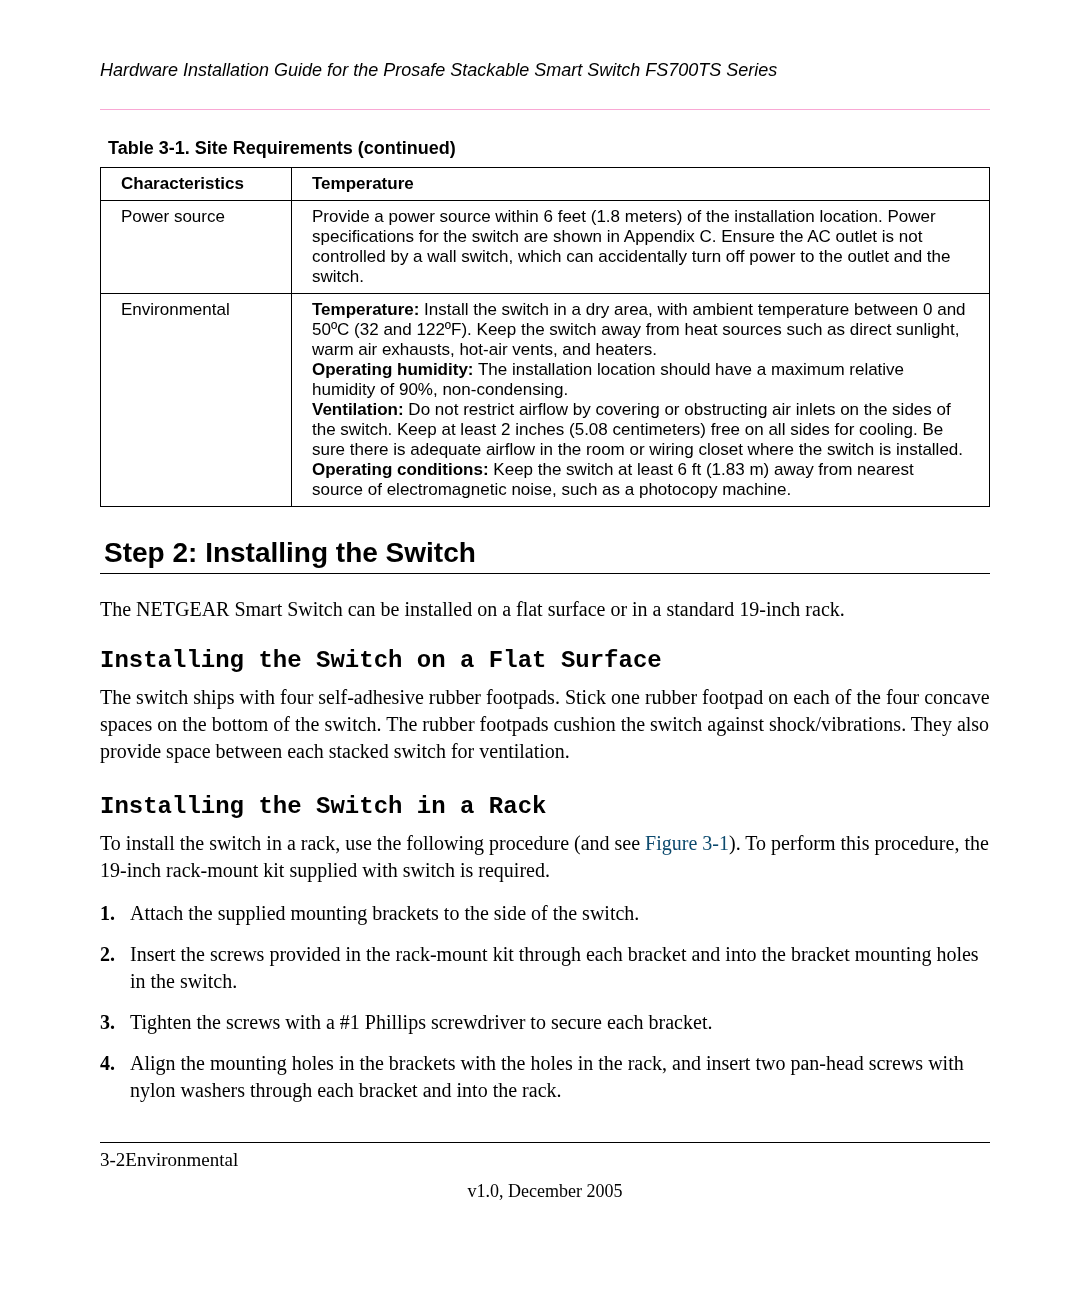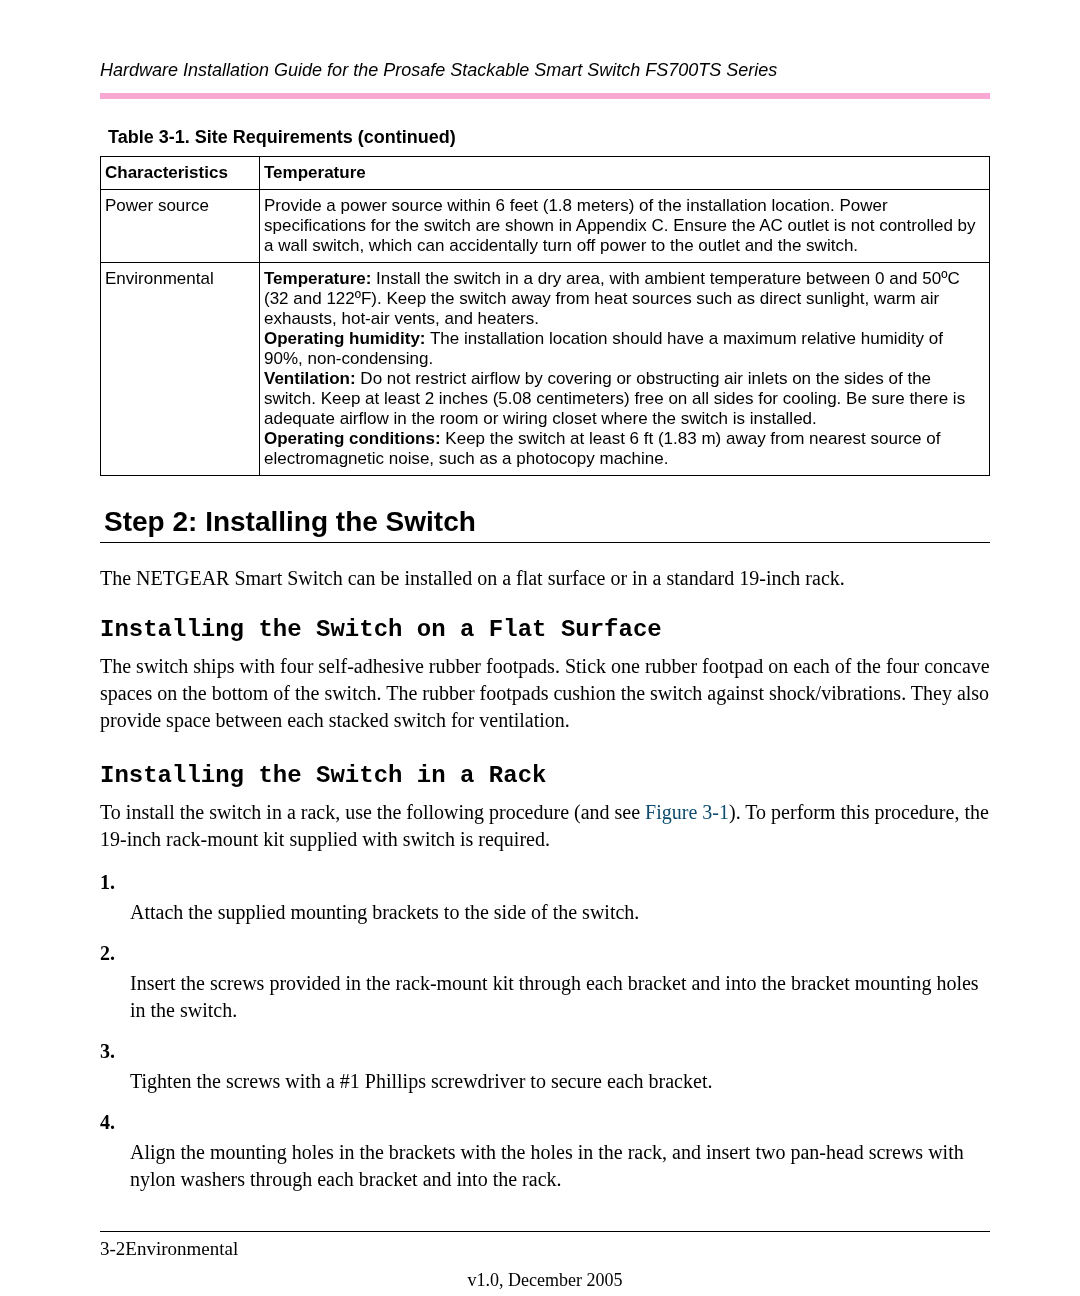--- a/index.html
+++ b/index.html
@@ -1,32 +1,32 @@
 <!DOCTYPE html>
 <html><head>
 <meta charset="utf-8">
 <style>
   html,body{margin:0;padding:0;background:#fff;}
   body{width:1080px;height:1296px;position:relative;font-family:"Times New Roman",Times,serif;color:#000;}
   .page{box-sizing:border-box;padding:60px 90px 55px 100px;width:100%;height:100%;}
-  .running-head{font-style:italic;font-family:Arial,Helvetica,sans-serif;font-size:18px;border-bottom:6px solid #f9a8d4;padding-bottom:12px;margin-bottom:28px;}
+  .running-head{font-style:italic;font-family:Arial,Helvetica,sans-serif;font-size:18px;border-bottom:1px solid #f9a8d4;padding-bottom:28px;margin-bottom:28px;}
   .table-caption{font-family:Arial,Helvetica,sans-serif;font-weight:bold;font-size:18px;margin:0 0 8px 8px;}
   table{border-collapse:collapse;width:100%;font-family:Arial,Helvetica,sans-serif;font-size:17px;}
-  th,td{border:1px solid #000;padding:6px 4px;text-align:left;vertical-align:top;}
+  th,td{border:1px solid #000;padding:6px 20px;text-align:left;vertical-align:top;}
   th{font-weight:bold;}
   .col-char{width:150px;}
   h2.step{font-family:Arial,Helvetica,sans-serif;font-size:28px;font-weight:bold;margin:30px 0 4px 4px;}
   .step-rule{border:none;border-top:1px solid #000;margin:0 0 22px 0;}
   p.body{font-size:20px;line-height:1.35;margin:0 0 24px 0;}
   h3.sub{font-family:Liberation Mono, monospace;font-size:24px;font-weight:bold;margin:0 0 10px 0;}
   p.sub-body{font-size:20px;line-height:1.35;margin:0 0 28px 0;}
   .numlist{list-style:none;padding:0;margin:0;}
   .numlist li{font-size:20px;line-height:1.35;margin:0 0 14px 0;display:flex;}
   .numlist .marker{font-weight:bold;min-width:30px;}
-  .numlist .txt{flex:1;margin-top:30px;}
+  .numlist .txt{flex:1;}
   a.ref{color:#0c4a6e;text-decoration:none;}
   .footer-rule{border:none;border-top:1px solid #000;margin:38px 0 6px 0;}
   .footer-row{display:flex;justify-content:flex-start;font-size:19px;}
   .footer-version{text-align:center;font-size:18px;margin-top:10px;}
 </style>
 </head>
 <body>
 
 <div class="page">
 

